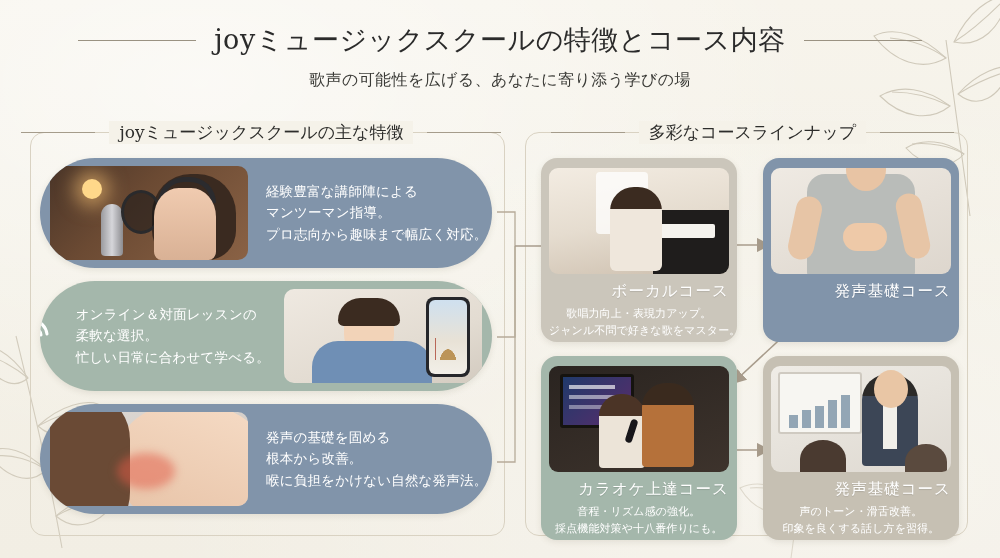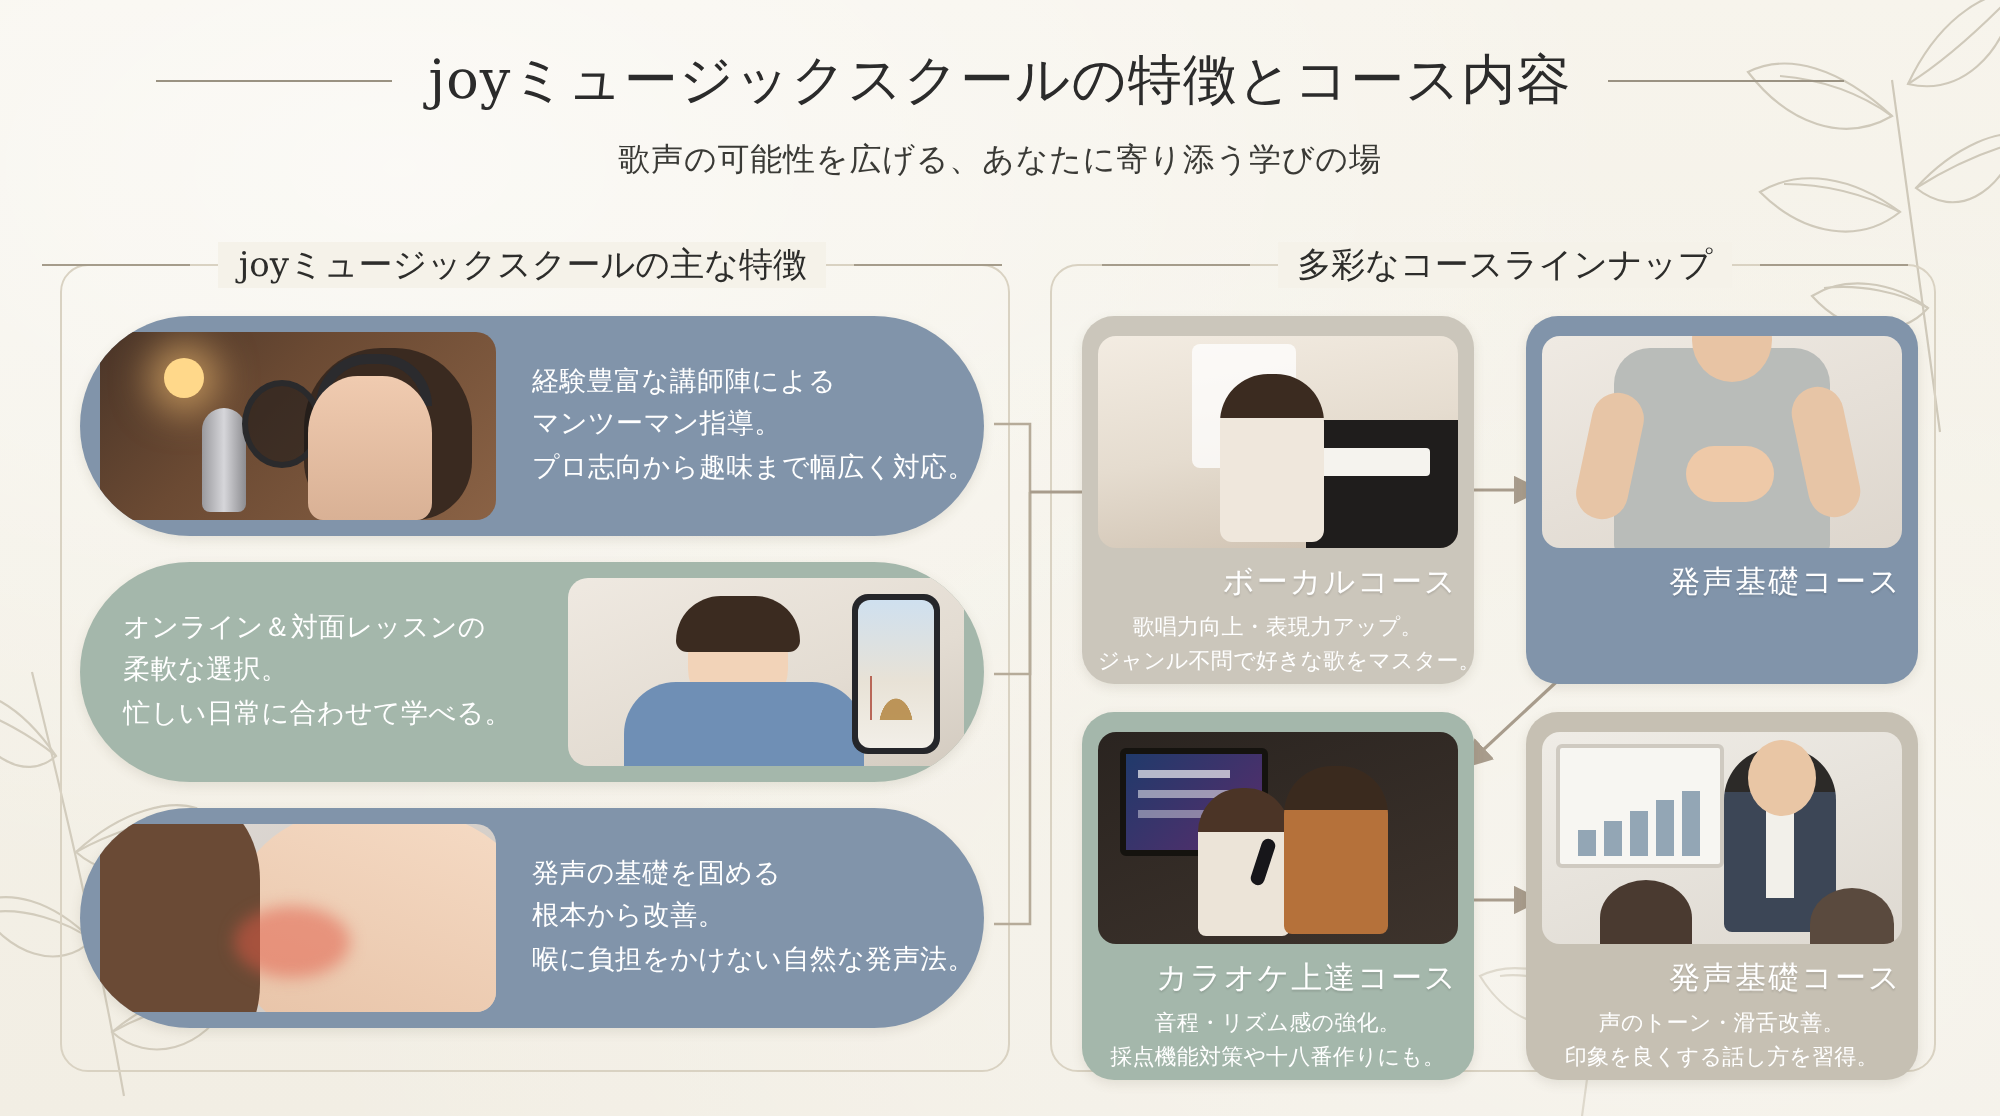--- a/index.html
+++ b/index.html
@@ -125,21 +125,21 @@
   .feature.green { background: #a4b7ab; }
 
   .feature-photo {
     width: 198px; height: 94px;
     border-radius: 10px;
     margin: 0 10px;
     flex: none;
     overflow: hidden;
     position: relative;
   }
-  .feature.reverse { flex-direction: row-reverse; gap: 14px; }
+  .feature.reverse { flex-direction: row-reverse; }
 
   .feature-text {
     color: #ffffff;
     font-size: 13.5px;
     line-height: 1.58;
     letter-spacing: .2px;
     flex: 1;
     padding: 0 4px 0 8px;
   }
   .feature.reverse .feature-text { padding: 0 4px 0 22px; }

